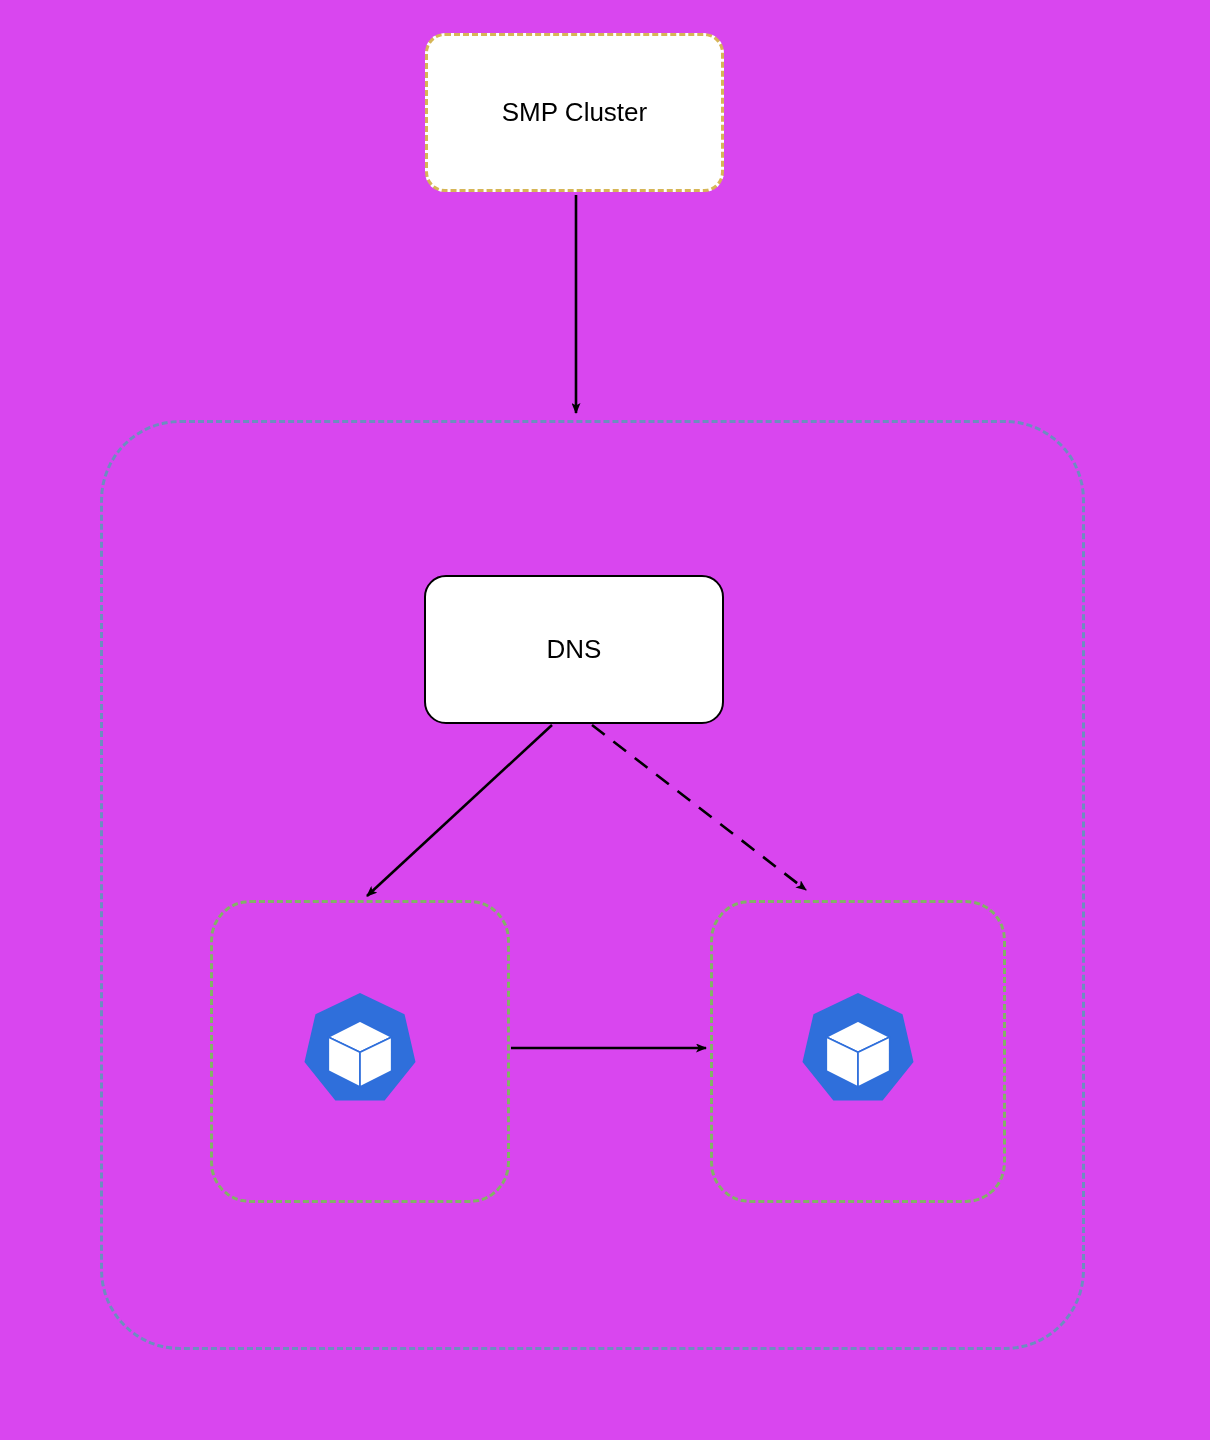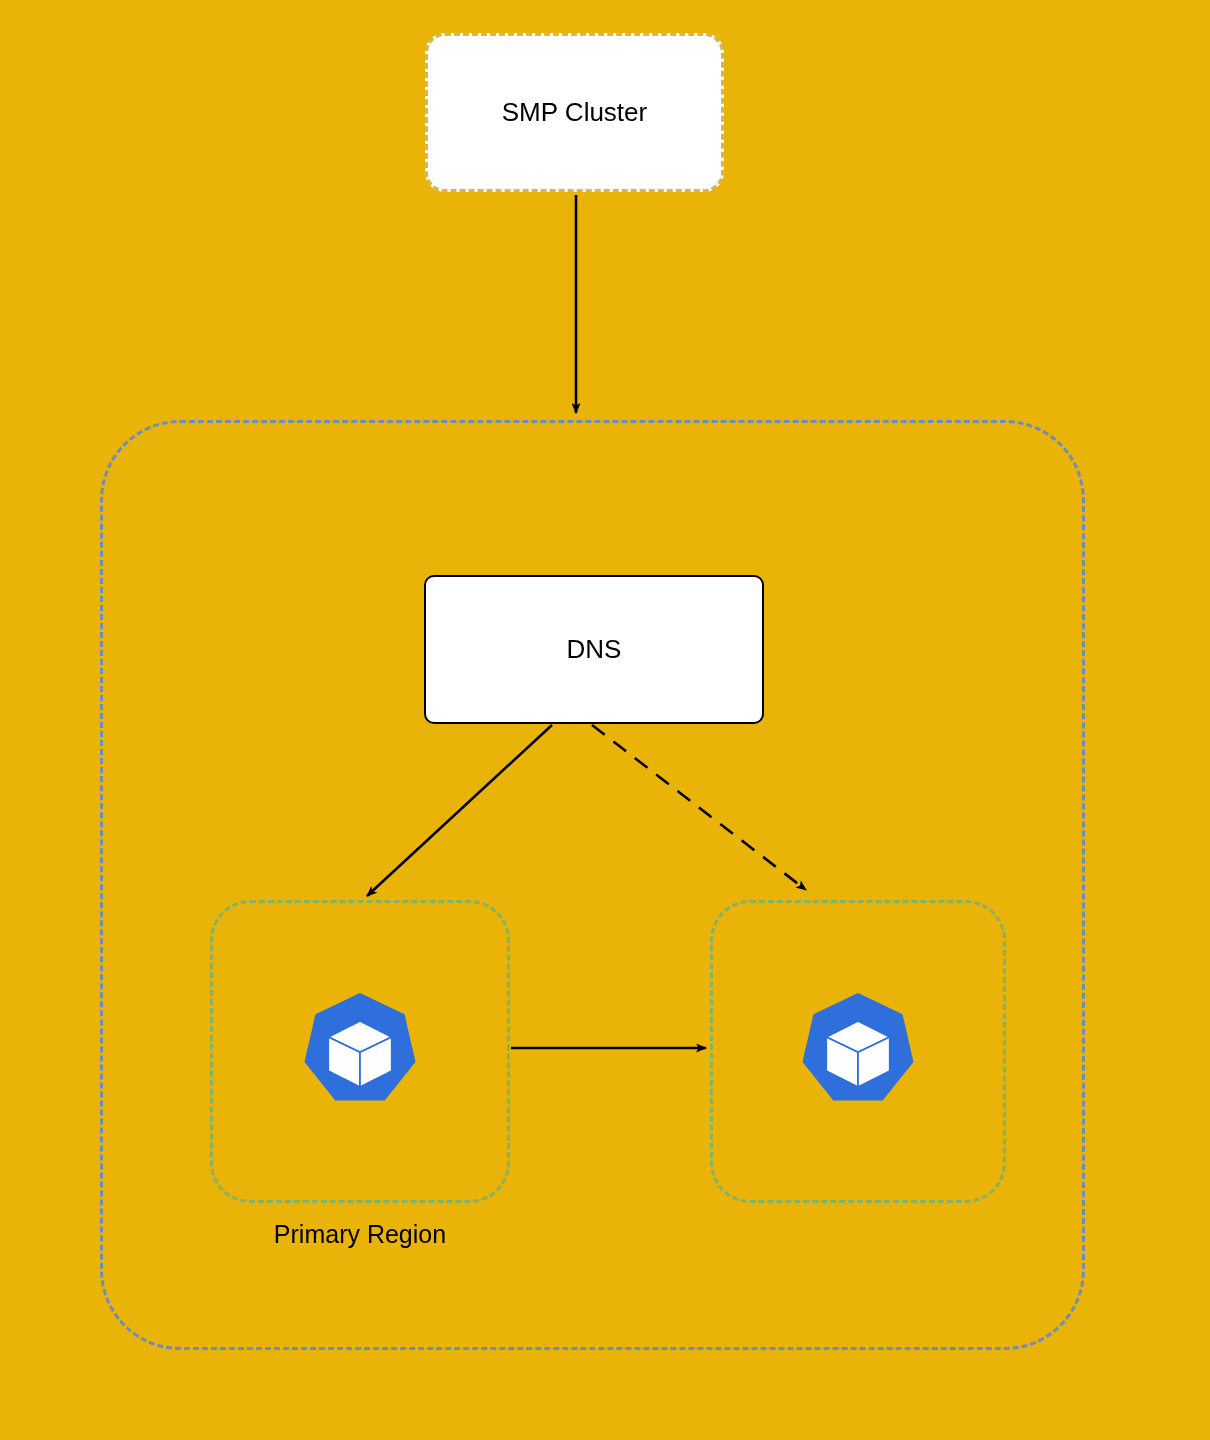--- a/index.html
+++ b/index.html
@@ -8,21 +8,21 @@
     padding: 0;
     background: #ffffff;
   }
   body {
     font-family: "Liberation Sans", sans-serif;
   }
   #canvas {
     position: relative;
     width: 1210px;
     height: 1440px;
-    background: #eab308;
+    background: #d946ef;
     overflow: hidden;
   }
   #edges {
     position: absolute;
     left: 0;
     top: 0;
     width: 1210px;
     height: 1440px;
     pointer-events: none;
   }
@@ -55,24 +55,24 @@
     height: 159px;
     border: 3px dashed #d6b656;
     border-radius: 20px;
     background: #ffffff;
   }
 
   
   .box-dns {
     left: 424px;
     top: 575px;
-    width: 340px;
+    width: 300px;
     height: 149px;
     border: 2.5px solid #000000;
-    border-radius: 10px;
+    border-radius: 22px;
     background: #ffffff;
   }
 
   
   .box-green {
     border: 3px dashed #82b366;
     border-radius: 40px;
     background: transparent;
   }
   .region-primary {
@@ -179,21 +179,20 @@
       <path d="M50 2.5 L86.5 19.8 L95.5 59.0 L70.2 90.6 L29.8 90.6 L4.5 59.0 L13.5 19.8 Z" fill="#2f6fdb"></path>
 
       <path d="M50 25.5 L76 38.5 L50 51.0 L24 38.5 Z" fill="#ffffff" stroke="#2f6fdb" stroke-width="1.4" stroke-linejoin="round"></path>
 
       <path d="M24 38.5 L50 51.0 L50 79.5 L24 66.5 Z" fill="#ffffff" stroke="#2f6fdb" stroke-width="1.4" stroke-linejoin="round"></path>
 
       <path d="M76 38.5 L76 66.5 L50 79.5 L50 51.0 Z" fill="#ffffff" stroke="#2f6fdb" stroke-width="1.4" stroke-linejoin="round"></path>
     </svg>
   </div>
 
-  <div class="region-caption caption-primary">Primary Region</div>
 
   <div class="node box-green region-secondary"></div>
 
   <div class="k8s-logo k8s-secondary">
     <svg viewBox="0 0 100 100" width="122" height="122" xmlns="http://www.w3.org/2000/svg">
       <path d="M50 2.5 L86.5 19.8 L95.5 59.0 L70.2 90.6 L29.8 90.6 L4.5 59.0 L13.5 19.8 Z" fill="#2f6fdb"></path>
       <path d="M50 25.5 L76 38.5 L50 51.0 L24 38.5 Z" fill="#ffffff" stroke="#2f6fdb" stroke-width="1.4" stroke-linejoin="round"></path>
       <path d="M24 38.5 L50 51.0 L50 79.5 L24 66.5 Z" fill="#ffffff" stroke="#2f6fdb" stroke-width="1.4" stroke-linejoin="round"></path>
       <path d="M76 38.5 L76 66.5 L50 79.5 L50 51.0 Z" fill="#ffffff" stroke="#2f6fdb" stroke-width="1.4" stroke-linejoin="round"></path>
     </svg>

